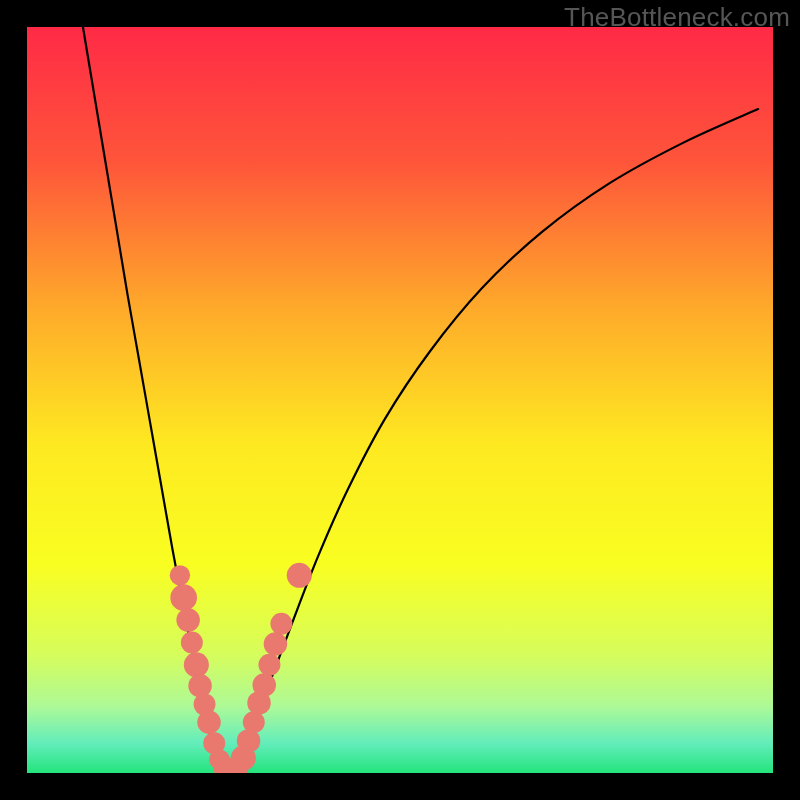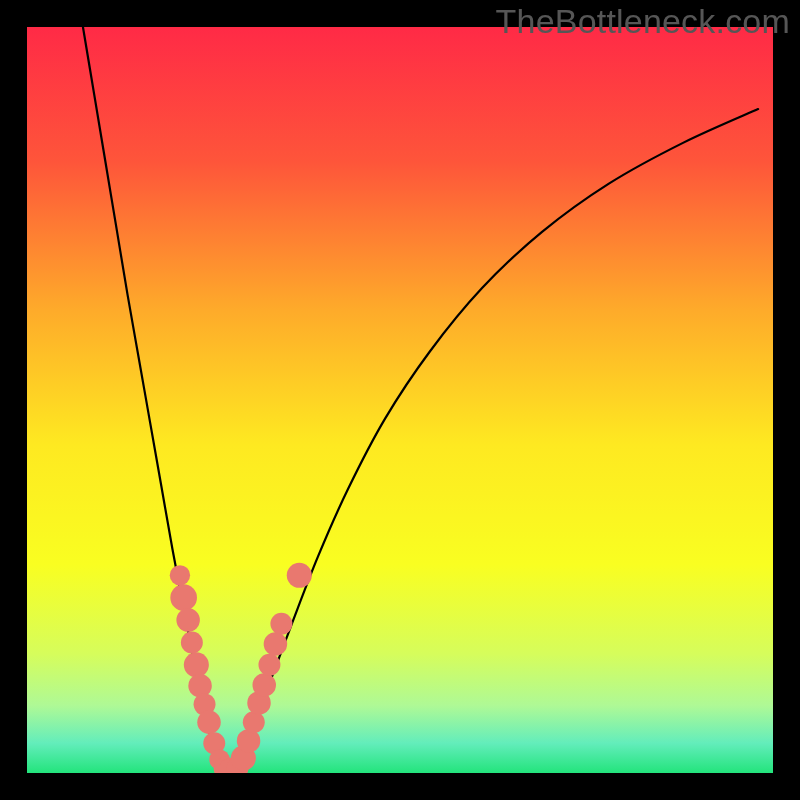--- a/index.html
+++ b/index.html
@@ -20,21 +20,21 @@
     left: 27px;
     top: 27px;
     width: 746px;
     height: 746px;
   }
   .watermark {
     position: absolute;
     top: 2px;
     right: 10px;
     font-family: Arial, Helvetica, sans-serif;
-    font-size: 34px;
+    font-size: 26px;
     font-weight: 400;
     color: #565656;
     letter-spacing: 0.2px;
   }
   svg { display: block; }
 </style>
 </head>
 <body>
 
 <div class="frame">

